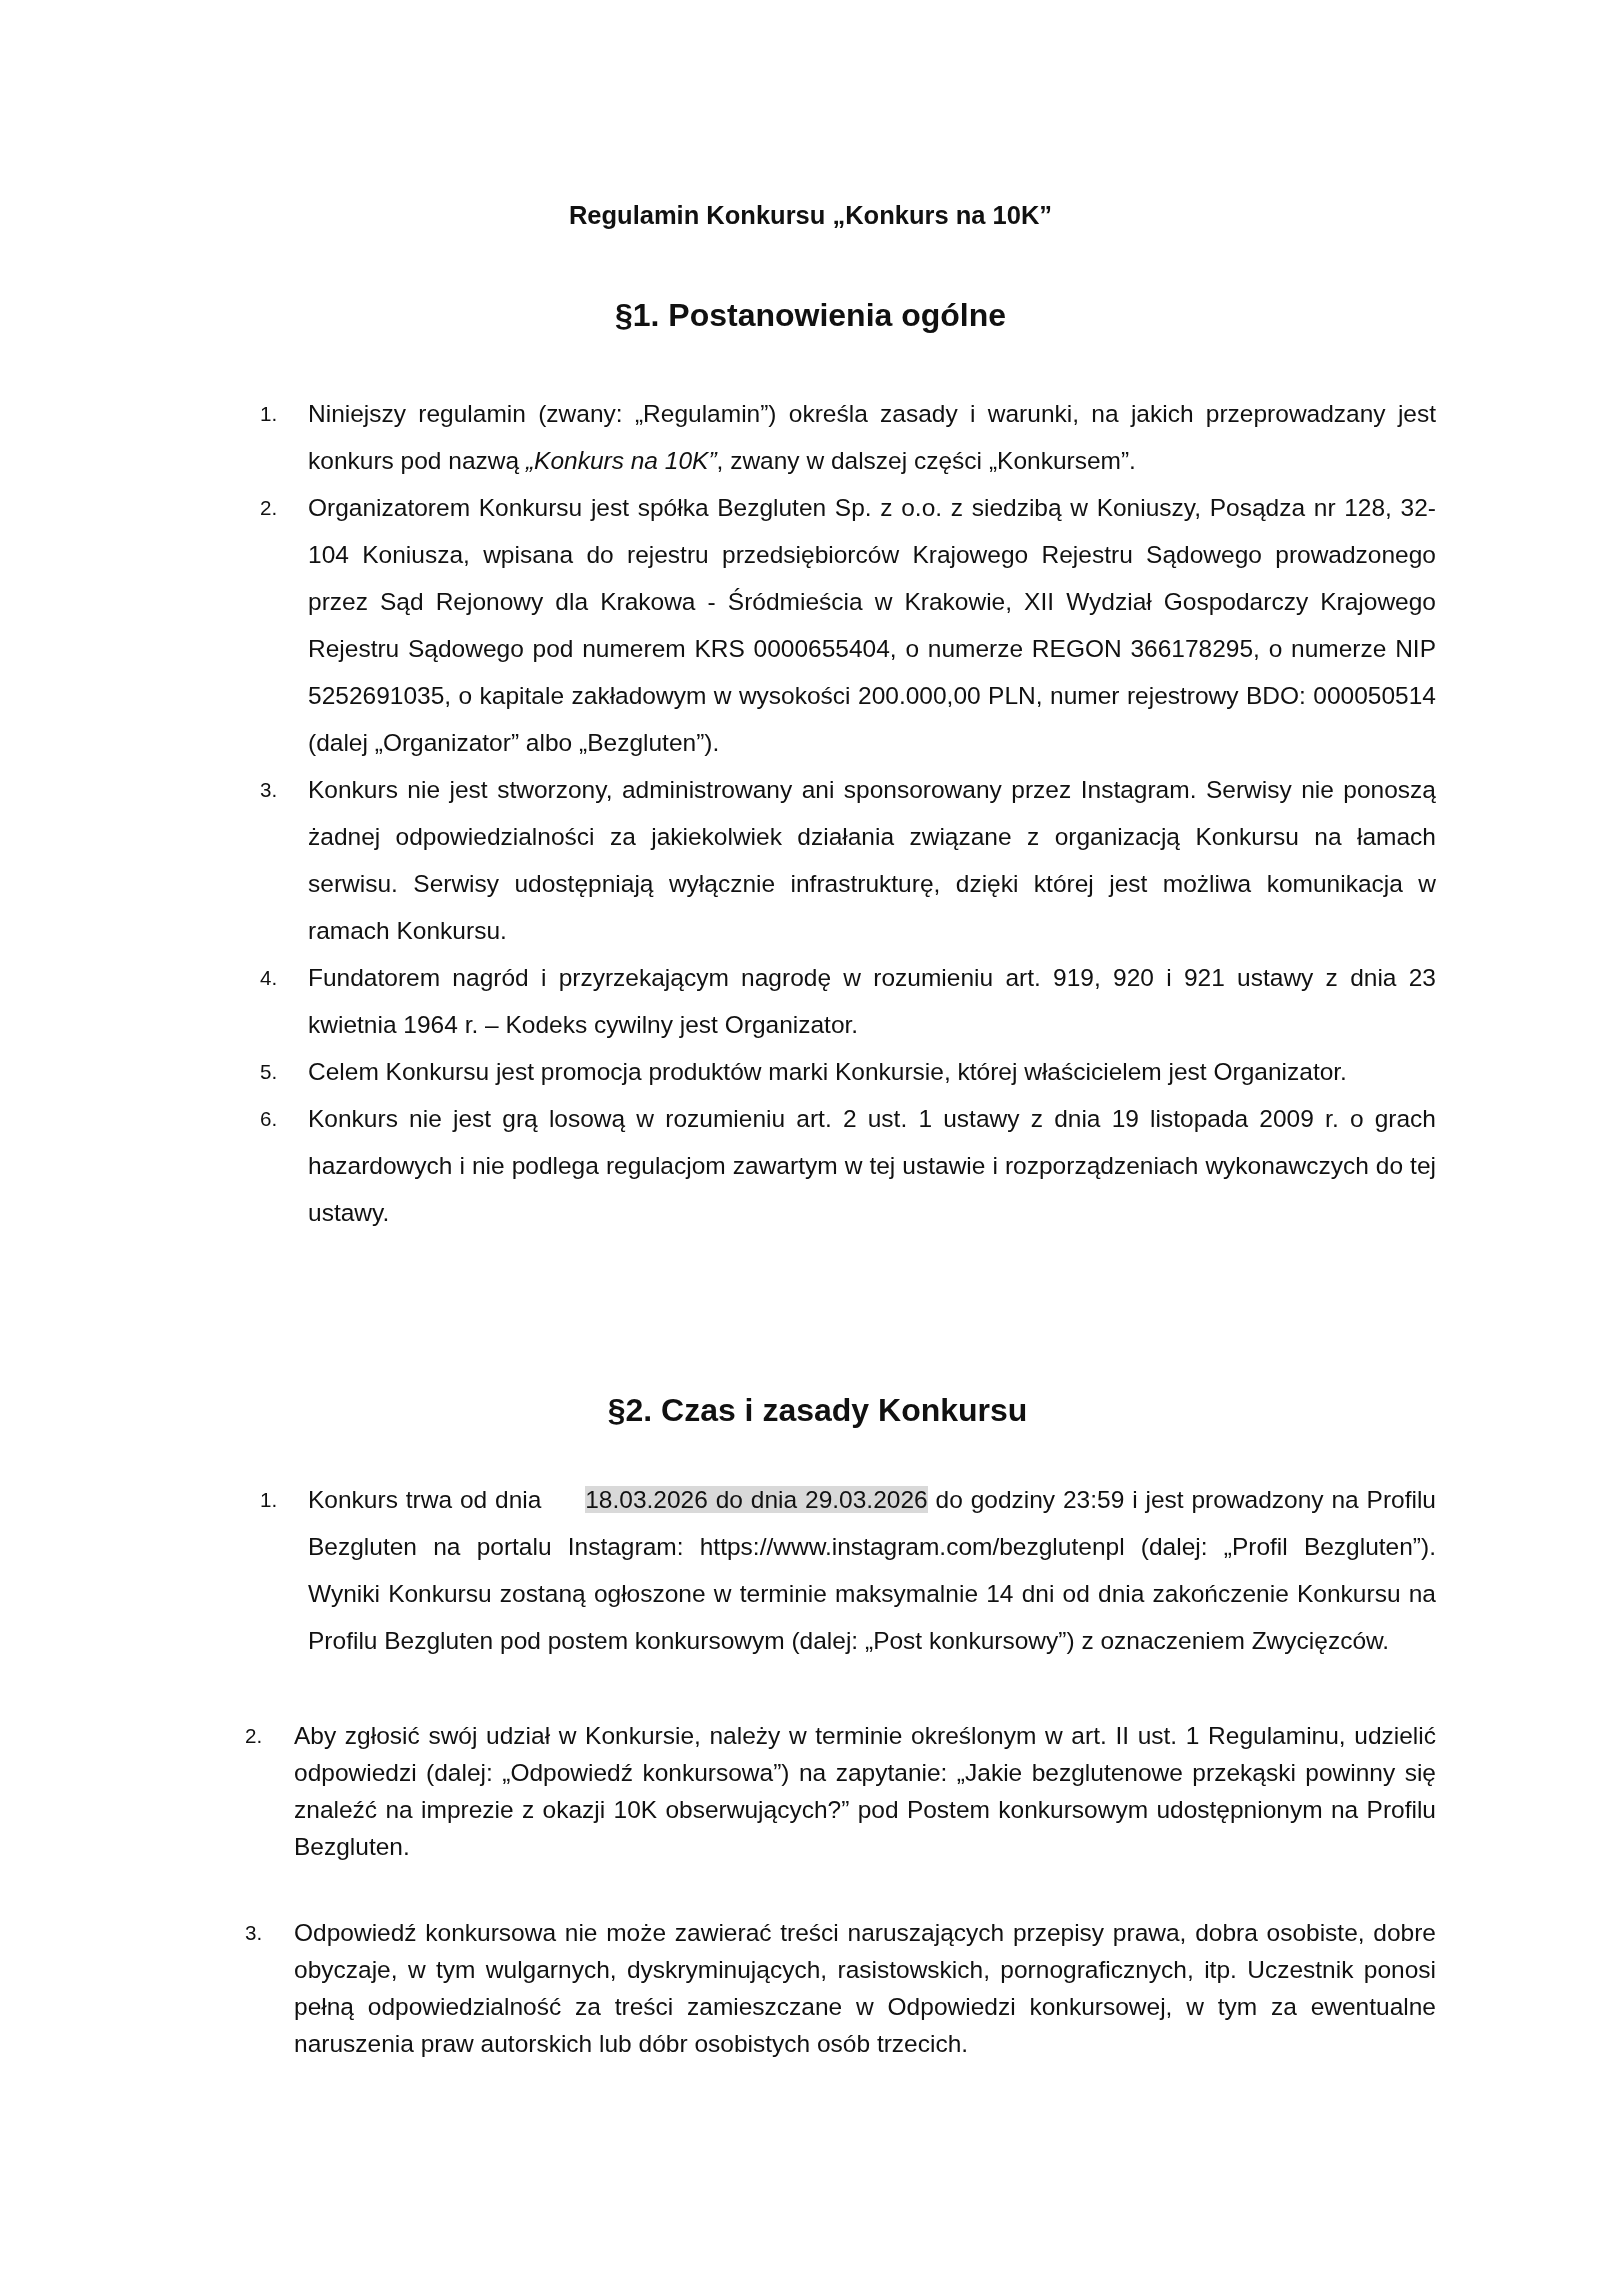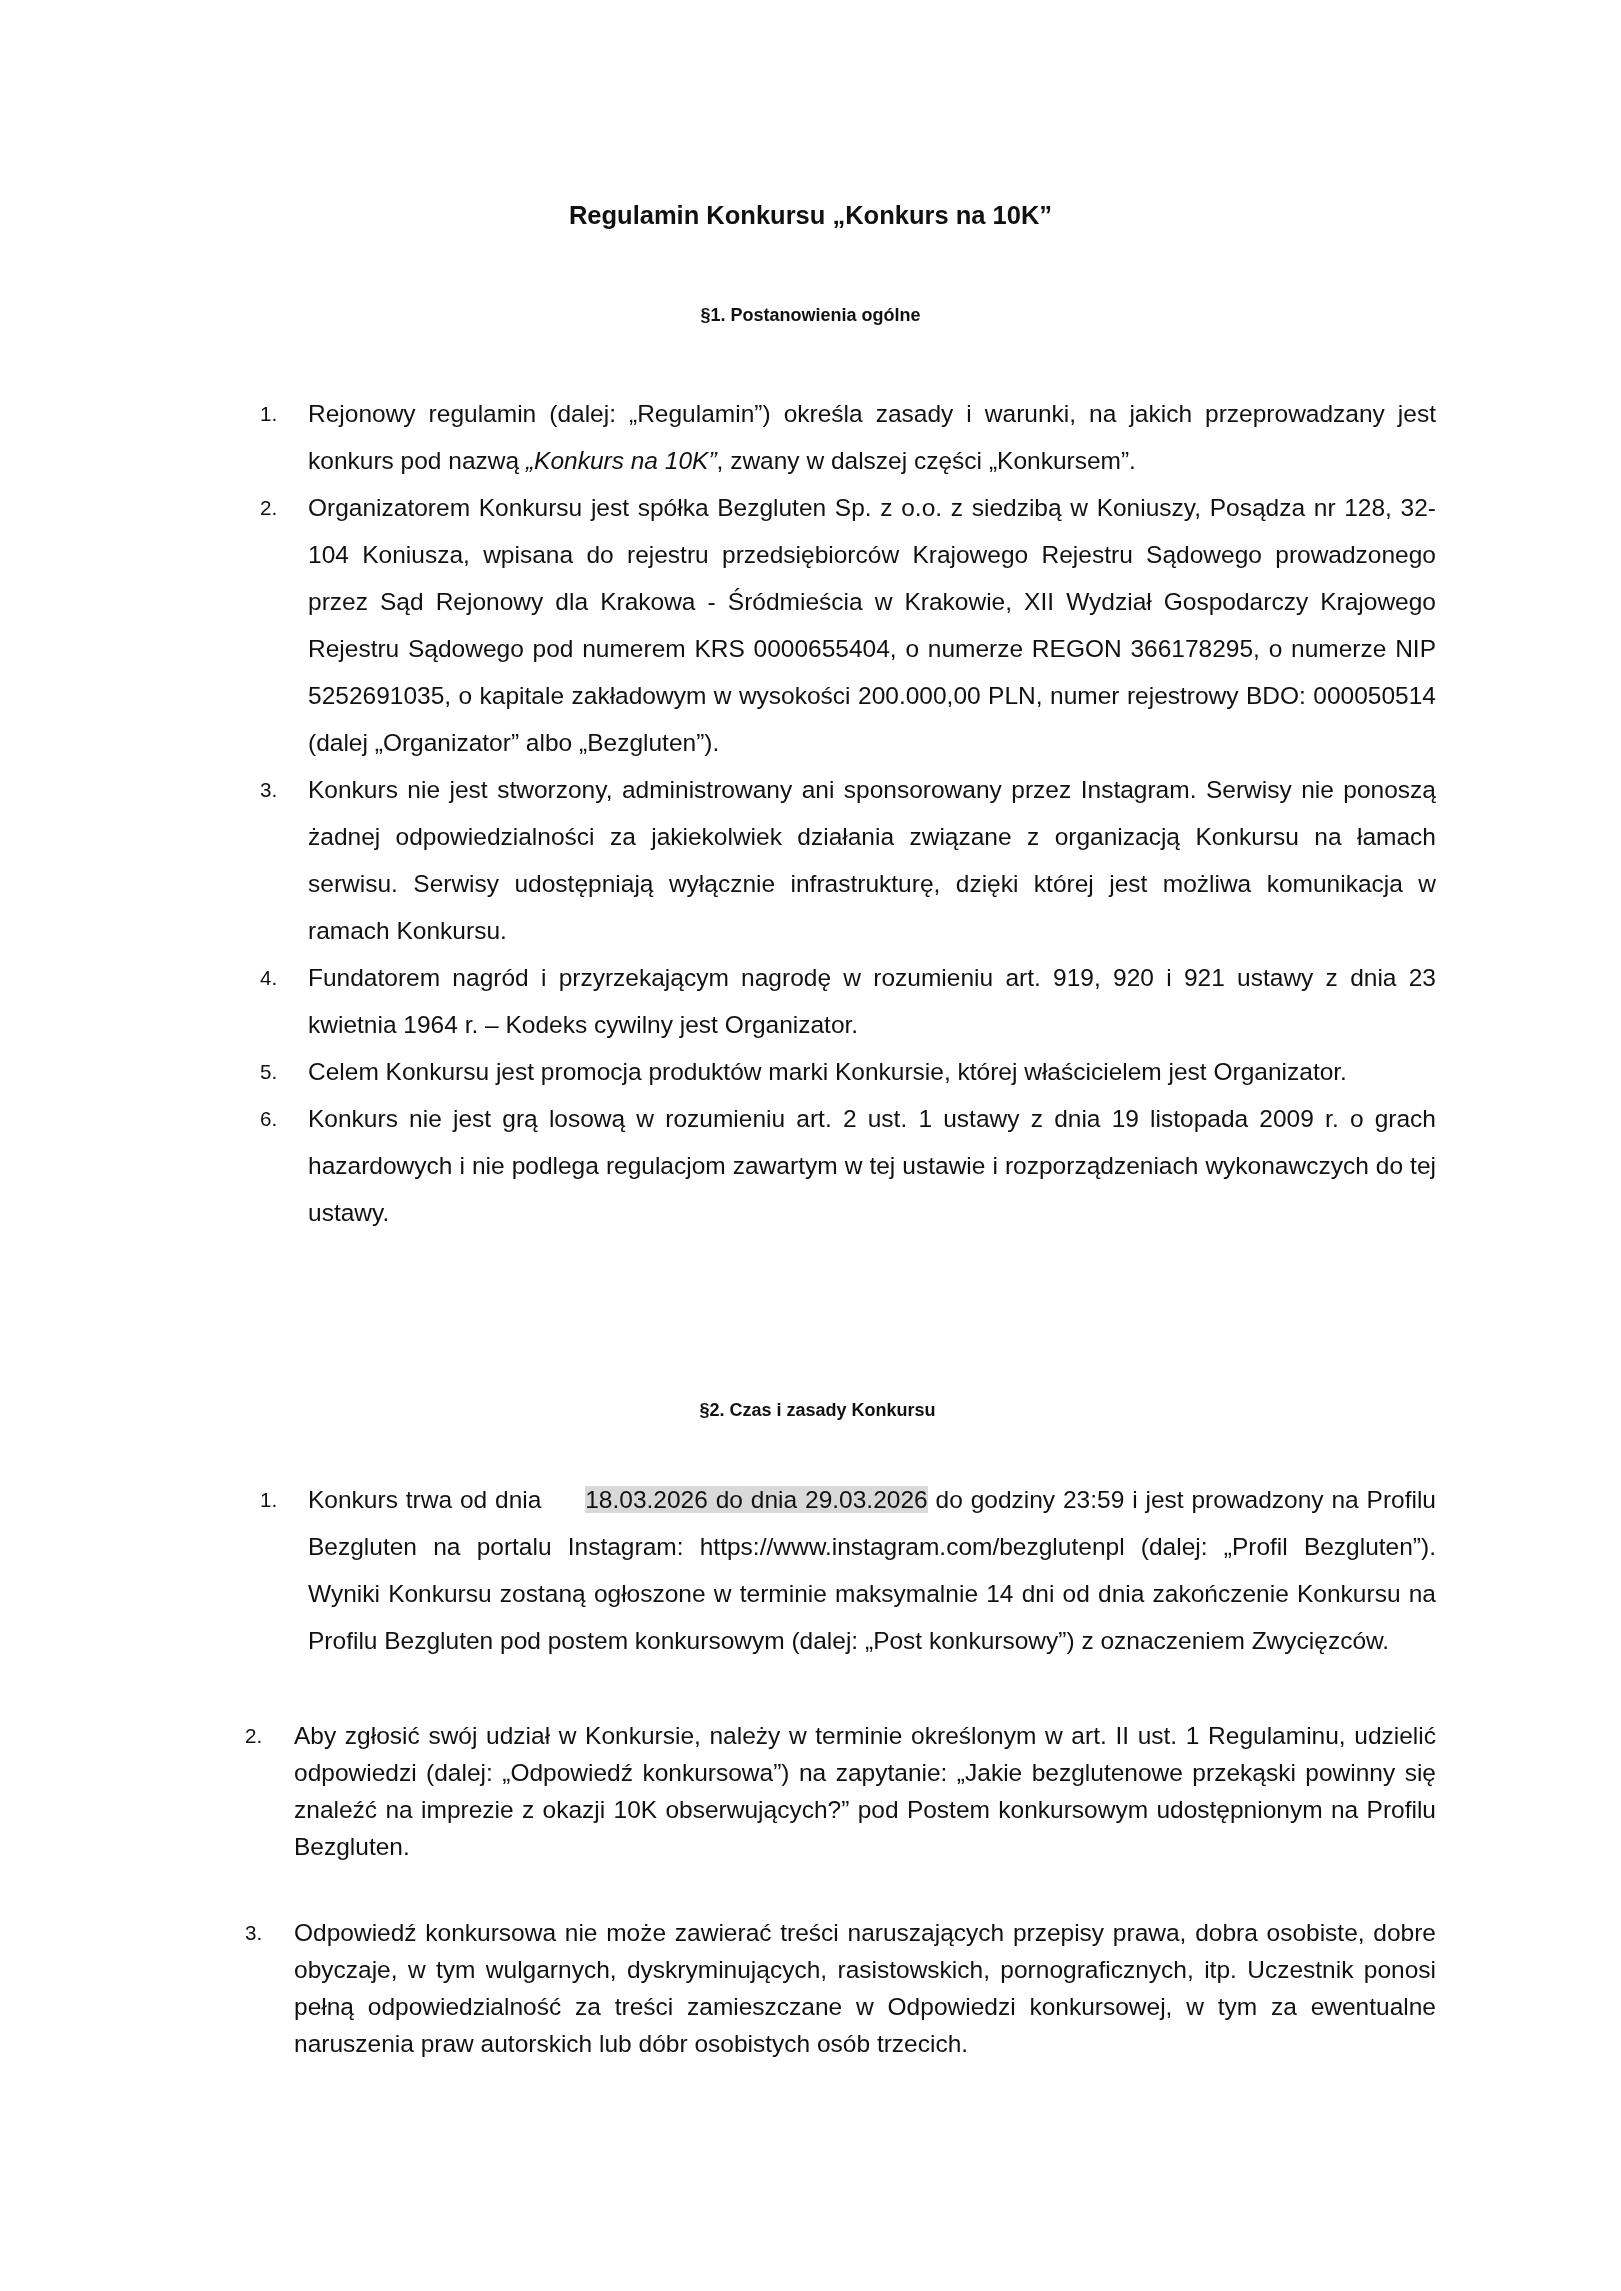--- a/index.html
+++ b/index.html
@@ -2,21 +2,21 @@
 <html><head>
 <meta charset="utf-8">
 <style>
   html, body { margin: 0; padding: 0; background: #ffffff; }
   body { width: 1621px; height: 2292px; position: relative; overflow: hidden;
          font-family: "Liberation Sans", sans-serif; color: #111111; }
   .page { position: absolute; left: 0; top: 0; width: 1375px; height: 2292px; background: #fff; }
   .title { position: absolute; top: 199px; left: 0; width: 1621px; text-align: center;
            font-weight: bold; font-size: 25.5px; line-height: 33px; padding-left: 0; }
   .heading { position: absolute; left: 0; width: 1621px; text-align: center;
-             font-weight: bold; font-size: 18px; line-height: 33px; }
+             font-weight: bold; font-size: 32px; line-height: 33px; }
   .h1 { top: 299px; left: 0; }
   .h2 { top: 1394px; left: 0; padding-left: 7px; }
   ol.list { position: absolute; margin: 0; padding: 0; list-style: none; }
   ol.list li { position: relative; }
   .num { position: absolute; font-size: 20.6px; }
   .txt { display: block; text-align: justify; font-size: 24.5px; }
   
   .ds li .txt { line-height: 47px; }
   .ds li .num { line-height: 47px; }
   .list1 { top: 390px; left: 308px; width: 1128px; }
@@ -38,21 +38,21 @@
 
 <div class="page">
 
   <div class="title">Regulamin Konkursu „Konkurs na 10K”</div>
 
   <div class="heading h1">§1. Postanowienia ogólne</div>
 
   <ol class="list ds list1">
     <li>
       <span class="num">1.</span>
-      <span class="txt last"><span>Rejonowy regulamin (dalej: </span><b>„Regulamin”)</b><span> określa zasady i warunki, na jakich przeprowadzany jest konkurs pod nazwą </span><i>„Konkurs na 10K”</i><span>, zwany w dalszej części </span><b>„Konkursem”.</b></span>
+      <span class="txt last"><span>Niniejszy regulamin (zwany: </span><b>„Regulamin”)</b><span> określa zasady i warunki, na jakich przeprowadzany jest konkurs pod nazwą </span><i>„Konkurs na 10K”</i><span>, zwany w dalszej części </span><b>„Konkursem”.</b></span>
     </li>
     <li>
       <span class="num">2.</span>
       <span class="txt last"><span>Organizatorem Konkursu jest spółka Bezgluten Sp. z o.o. z siedzibą w Koniuszy, Posądza nr 128, 32-104 Koniusza, wpisana do rejestru przedsiębiorców Krajowego Rejestru Sądowego prowadzonego przez Sąd Rejonowy dla Krakowa - Śródmieścia w Krakowie, XII Wydział Gospodarczy Krajowego Rejestru Sądowego pod numerem KRS 0000655404, o numerze REGON 366178295, o numerze NIP 5252691035, o kapitale zakładowym w wysokości 200.000,00 PLN, numer rejestrowy BDO: 000050514 (dalej </span><b>„Organizator”</b><span> albo </span><b>„Bezgluten</b><span>”).</span></span>
     </li>
     <li>
       <span class="num">3.</span>
       <span class="txt last">Konkurs nie jest stworzony, administrowany ani sponsorowany przez Instagram. Serwisy nie ponoszą żadnej odpowiedzialności za jakiekolwiek działania związane z organizacją Konkursu na łamach serwisu. Serwisy udostępniają wyłącznie infrastrukturę, dzięki której jest możliwa komunikacja w ramach Konkursu.</span>
     </li>
     <li>

